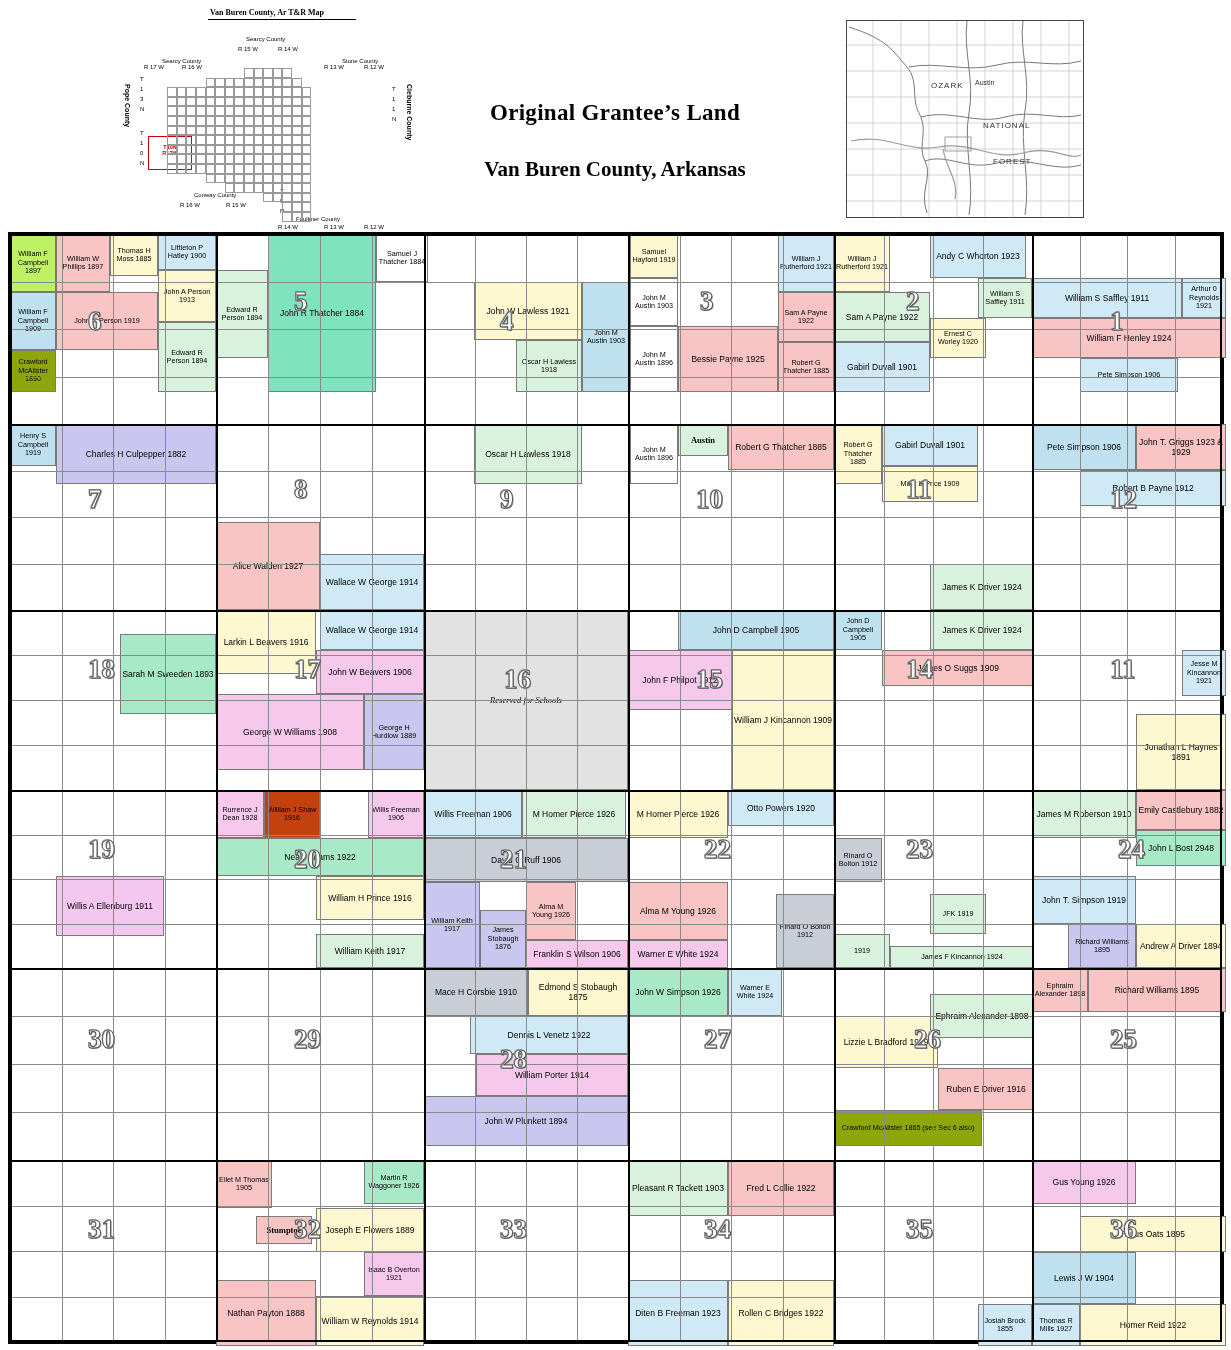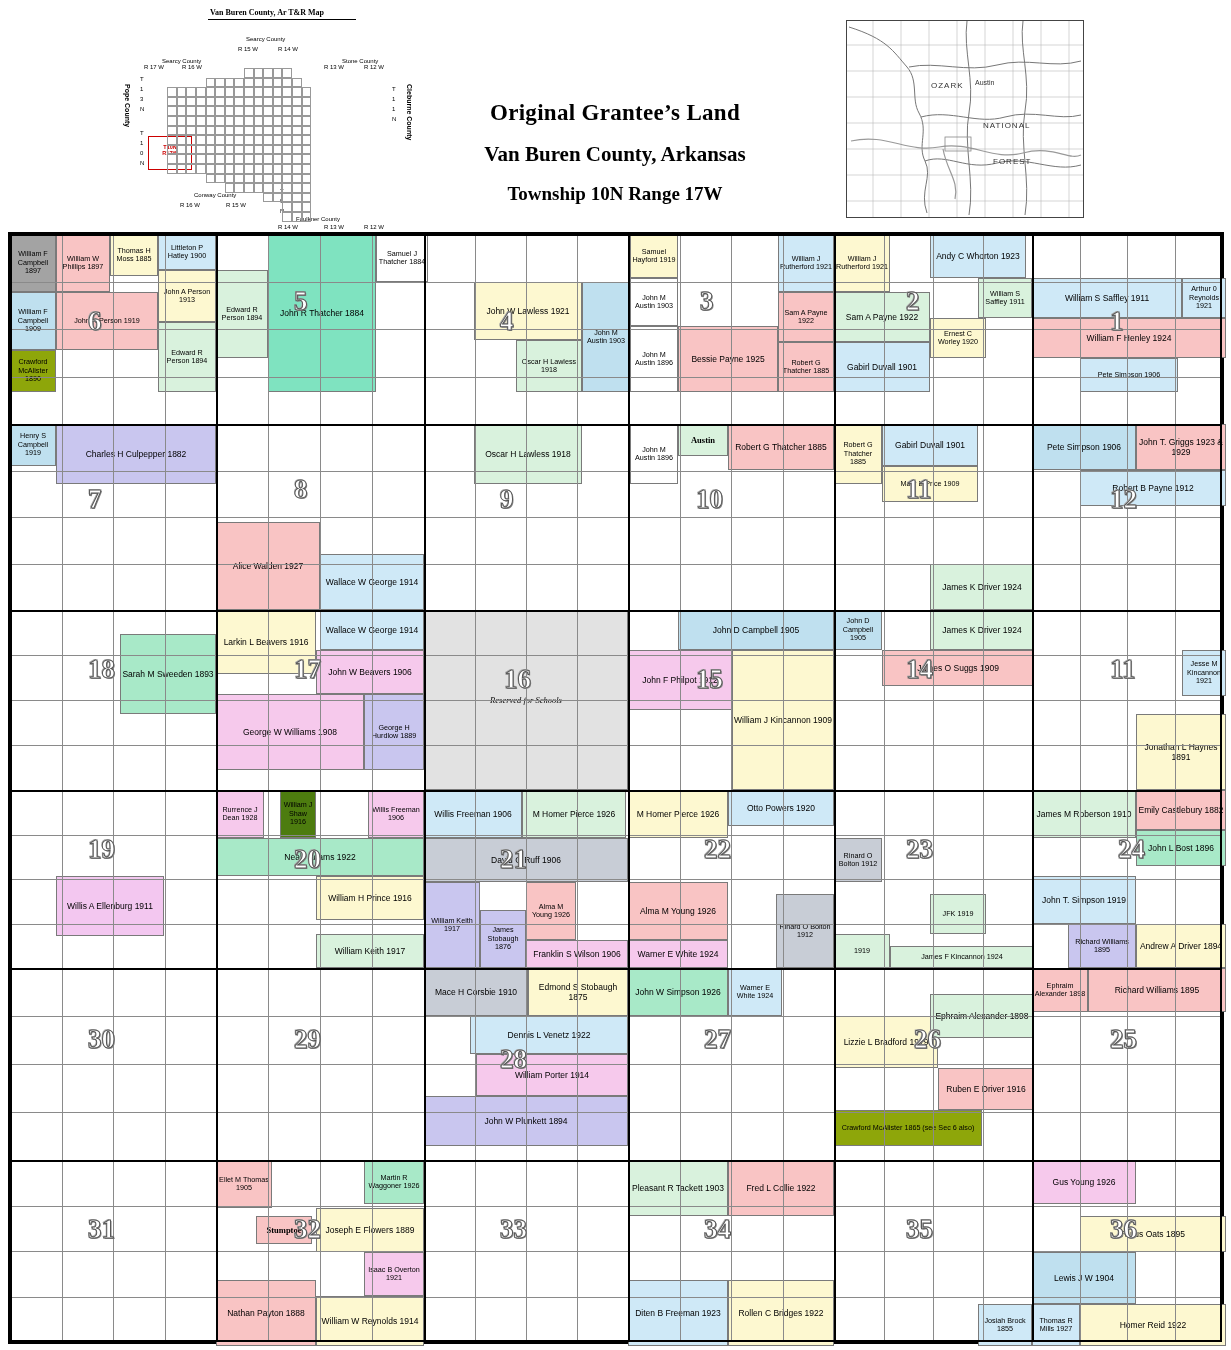--- a/index.html
+++ b/index.html
@@ -2,21 +2,21 @@
 <html><head>
 <meta charset="utf-8">
 <style>
   html,body{margin:0;padding:0;background:#fff;}
   body{width:1231px;height:1350px;font-family:"Liberation Sans",sans-serif;position:relative;overflow:hidden;}
 
   
   #header{position:absolute;left:0;top:0;width:1231px;height:232px;}
   #title{position:absolute;left:400px;top:100px;width:430px;text-align:center;}
   #title .t1{font-family:"Liberation Serif",serif;font-weight:bold;font-size:23px;letter-spacing:.3px;}
-  #title .t2{font-family:"Liberation Serif",serif;font-weight:bold;font-size:21px;margin-top:16px;}
+  #title .t2{font-family:"Liberation Serif",serif;font-weight:bold;font-size:21px;margin-top:31px;}
   #title .t3{font-family:"Liberation Serif",serif;font-weight:bold;font-size:19px;margin-top:16px;}
 
   
   #locator{position:absolute;left:120px;top:6px;width:320px;height:222px;}
   #locator .lbl{position:absolute;font-size:6px;font-family:"Liberation Sans",sans-serif;color:#000;white-space:nowrap;}
   #locator .ltitle{position:absolute;left:90px;top:2px;font-size:8px;font-weight:bold;font-family:"Liberation Serif",serif;}
   #locator .uline{position:absolute;left:88px;top:13px;width:148px;height:1px;background:#000;}
   #locator .cell{position:absolute;border:.5px solid #999;box-sizing:border-box;}
   #locator .hl{position:absolute;border:1px solid #c00;box-sizing:border-box;}
   #locator .hltxt{position:absolute;font-size:5.5px;color:#c00;font-weight:bold;line-height:6px;text-align:center;}
@@ -293,27 +293,26 @@
         <div class="cell" style="left: 181.6px; top: 196.4px; width: 9.6px; height: 9.6px;"></div>
         <div class="cell" style="left: 162.4px; top: 206px; width: 9.6px; height: 9.6px;"></div>
         <div class="cell" style="left: 172px; top: 206px; width: 9.6px; height: 9.6px;"></div>
         <div class="cell" style="left: 181.6px; top: 206px; width: 9.6px; height: 9.6px;"></div>
       </div>
   </div>
 
   <div id="title">
     <div class="t1">Original Grantee’s Land</div>
     <div class="t2">Van Buren County, Arkansas</div>
-    <div class="t3">Township 10N    Range 17W</div>
   </div>
 </div>
 
 <div id="map">
   <div id="tracts-layer">
-      <div class="tract sm" style="left: 0px; top: 0px; width: 46px; height: 58px; background: #a3a3a3;">
+      <div class="tract sm" style="left: 0px; top: 0px; width: 46px; height: 58px; background: #bef264;">
         <span>William F Campbell 1897</span>
       </div>
       <div class="tract sm" style="left: 46px; top: 0px; width: 54px; height: 58px; background: rgb(249, 196, 196);">
         <span>William W Phillips 1897</span>
       </div>
       <div class="tract sm" style="left: 100px; top: 0px; width: 48px; height: 42px; background: rgb(253, 248, 208);">
         <span>Thomas H Moss 1885</span>
       </div>
       <div class="tract sm" style="left: 148px; top: 0px; width: 58px; height: 36px; background: rgb(207, 233, 247);">
         <span>Littleton P Hatley 1900</span>
@@ -488,21 +487,21 @@
       </div>
       <div class="tract sm" style="left: 1172px; top: 416px; width: 44px; height: 46px; background: rgb(207, 233, 247);">
         <span>Jesse M Kincannon 1921</span>
       </div>
       <div class="tract" style="left: 1126px; top: 480px; width: 90px; height: 76px; background: rgb(253, 248, 208);">
         <span>Jonathan L Haynes 1891</span>
       </div>
       <div class="tract sm" style="left: 206px; top: 556px; width: 48px; height: 48px; background: rgb(246, 201, 236);">
         <span>Rurrence J Dean 1928</span>
       </div>
-      <div class="tract sm" style="left: 254px; top: 556px; width: 36px; height: 48px; background: #4d7c0f; margin-left: 16px;">
+      <div class="tract sm" style="left: 254px; top: 556px; width: 56px; height: 48px; background: #c2410c;">
         <span>William J Shaw 1916</span>
       </div>
       <div class="tract sm" style="left: 358px; top: 556px; width: 56px; height: 48px; background: rgb(246, 201, 236);">
         <span>Willis Freeman 1906</span>
       </div>
       <div class="tract" style="left: 414px; top: 556px; width: 98px; height: 48px; background: rgb(207, 233, 247);">
         <span>Willis Freeman 1906</span>
       </div>
       <div class="tract" style="left: 512px; top: 556px; width: 104px; height: 48px; background: rgb(217, 242, 221);">
         <span>M  Homer Pierce 1926</span>
@@ -552,21 +551,21 @@
       <div class="tract sm" style="left: 766px; top: 660px; width: 58px; height: 74px; background: rgb(200, 205, 214);">
         <span>Rinard O Bolton 1912</span>
       </div>
       <div class="tract" style="left: 1022px; top: 556px; width: 104px; height: 48px; background: rgb(217, 242, 221);">
         <span>James M Roberson 1910</span>
       </div>
       <div class="tract" style="left: 1126px; top: 556px; width: 90px; height: 40px; background: rgb(249, 196, 196);">
         <span>Emily Castlebury 1882</span>
       </div>
       <div class="tract" style="left: 1126px; top: 596px; width: 90px; height: 36px; background: rgb(168, 233, 200);">
-        <span>John L Bost 1896</span>
+        <span>John L Bost 2948</span>
       </div>
       <div class="tract" style="left: 1022px; top: 642px; width: 104px; height: 48px; background: rgb(207, 233, 247);">
         <span>John T. Simpson 1919</span>
       </div>
       <div class="tract sm" style="left: 1058px; top: 690px; width: 68px; height: 44px; background: rgb(201, 198, 239);">
         <span>Richard Williams 1895</span>
       </div>
       <div class="tract" style="left: 1126px; top: 690px; width: 90px; height: 44px; background: rgb(253, 248, 208);">
         <span>Andrew A Driver 1894</span>
       </div>

